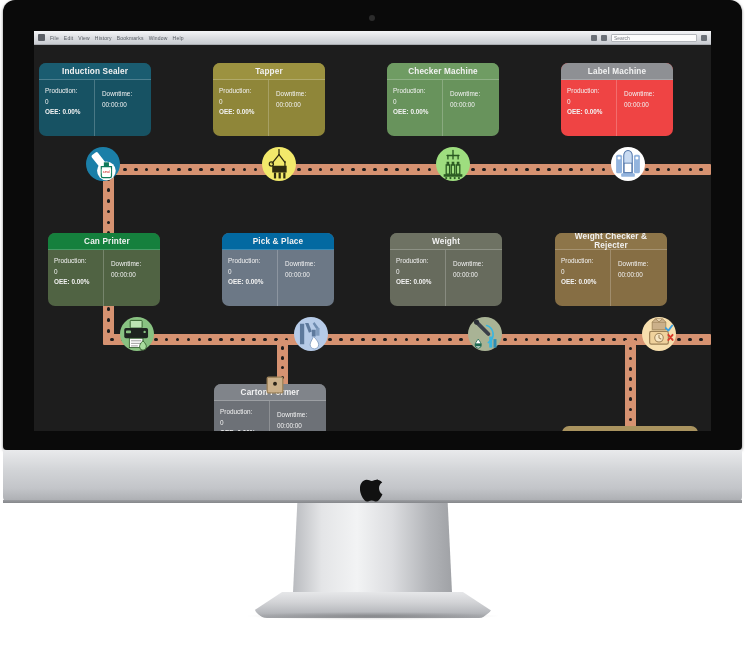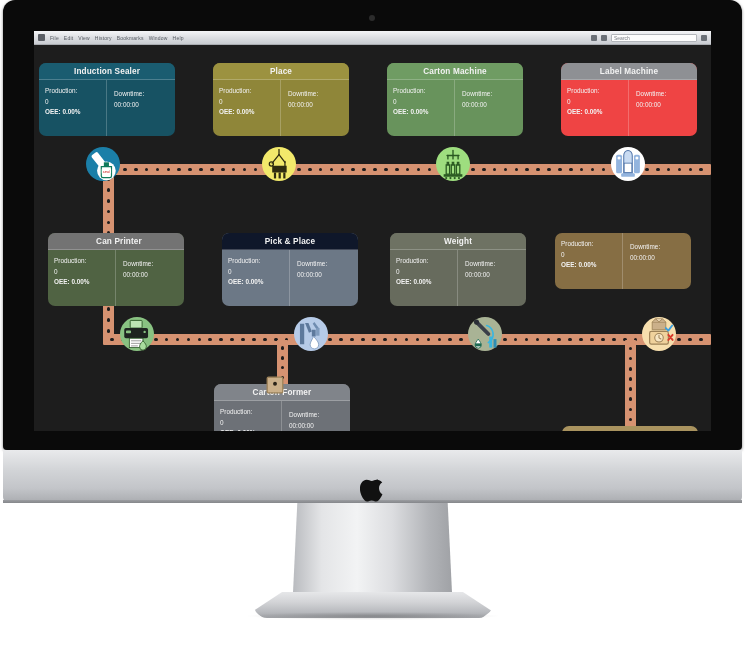--- a/index.html
+++ b/index.html
@@ -117,21 +117,21 @@
   }
   .belt.v .dots { flex-direction: column; }
   .belt .dots i {
     display: block; width: 3.6px; height: 3.6px;
     border-radius: 50%; background: #1d1d1d; flex: 0 0 auto;
   }
 
   
   .card {
     position: absolute;
-    width: 136px;
+    width: 112px;
     border-radius: 7px;
     overflow: hidden;
     color: #f2f2f2;
   }
   .card-head {
     height: 17px;
     display: flex; align-items: center; justify-content: center;
     font-size: 8.2px; font-weight: bold; letter-spacing: .15px;
     border-bottom: 1px solid rgba(255,255,255,.22);
     text-align: center;
@@ -363,36 +363,36 @@
             <span class="val">OEE: 0.00%</span>
           </div>
           <div class="card-col right">
             <span class="lbl">Downtime:</span>
             <span class="val plain">00:00:00</span>
           </div>
         </div>
       </div>
 
       <div class="card" style="left: 179px; top: 18px; background: rgb(143, 134, 57);">
-        <div class="card-head" style="background: rgb(156, 146, 64);">Place</div>
+        <div class="card-head" style="background: rgb(156, 146, 64);">Tapper</div>
         <div class="card-body">
           <div class="card-col">
             <span class="lbl">Production:</span>
             <span class="val plain">0</span>
             <span class="val">OEE: 0.00%</span>
           </div>
           <div class="card-col right">
             <span class="lbl">Downtime:</span>
             <span class="val plain">00:00:00</span>
           </div>
         </div>
       </div>
 
       <div class="card" style="left: 353px; top: 18px; background: rgb(104, 147, 92);">
-        <div class="card-head" style="background: rgb(111, 156, 99);">Carton Machine</div>
+        <div class="card-head" style="background: rgb(111, 156, 99);">Checker Machine</div>
         <div class="card-body">
           <div class="card-col">
             <span class="lbl">Production:</span>
             <span class="val plain">0</span>
             <span class="val">OEE: 0.00%</span>
           </div>
           <div class="card-col right">
             <span class="lbl">Downtime:</span>
             <span class="val plain">00:00:00</span>
           </div>
@@ -408,36 +408,36 @@
             <span class="val">OEE: 0.00%</span>
           </div>
           <div class="card-col right">
             <span class="lbl">Downtime:</span>
             <span class="val plain">00:00:00</span>
           </div>
         </div>
       </div>
 
       <div class="card" style="left: 14px; top: 188px; background: rgb(80, 99, 67);">
-        <div class="card-head" style="background: #737373; padding-left: 9px;">Can Printer</div>
+        <div class="card-head" style="background: #15803d; padding-left: 9px;">Can Printer</div>
         <div class="card-body">
           <div class="card-col">
             <span class="lbl">Production:</span>
             <span class="val plain">0</span>
             <span class="val">OEE: 0.00%</span>
           </div>
           <div class="card-col right">
             <span class="lbl">Downtime:</span>
             <span class="val plain">00:00:00</span>
           </div>
         </div>
       </div>
 
       <div class="card" style="left: 188px; top: 188px; background: rgb(108, 120, 134);">
-        <div class="card-head" style="background: #0f172a;">Pick &amp; Place</div>
+        <div class="card-head" style="background: #0369a1;">Pick &amp; Place</div>
         <div class="card-body">
           <div class="card-col">
             <span class="lbl">Production:</span>
             <span class="val plain">0</span>
             <span class="val">OEE: 0.00%</span>
           </div>
           <div class="card-col right">
             <span class="lbl">Downtime:</span>
             <span class="val plain">00:00:00</span>
           </div>
@@ -453,20 +453,21 @@
             <span class="val">OEE: 0.00%</span>
           </div>
           <div class="card-col right">
             <span class="lbl">Downtime:</span>
             <span class="val plain">00:00:00</span>
           </div>
         </div>
       </div>
 
       <div class="card" style="left: 521px; top: 188px; background: rgb(134, 110, 68);">
+        <div class="card-head" style="background: rgb(141, 117, 73);">Weight Checker &amp; Rejecter</div>
         <div class="card-body">
           <div class="card-col">
             <span class="lbl">Production:</span>
             <span class="val plain">0</span>
             <span class="val">OEE: 0.00%</span>
           </div>
           <div class="card-col right">
             <span class="lbl">Downtime:</span>
             <span class="val plain">00:00:00</span>
           </div>

